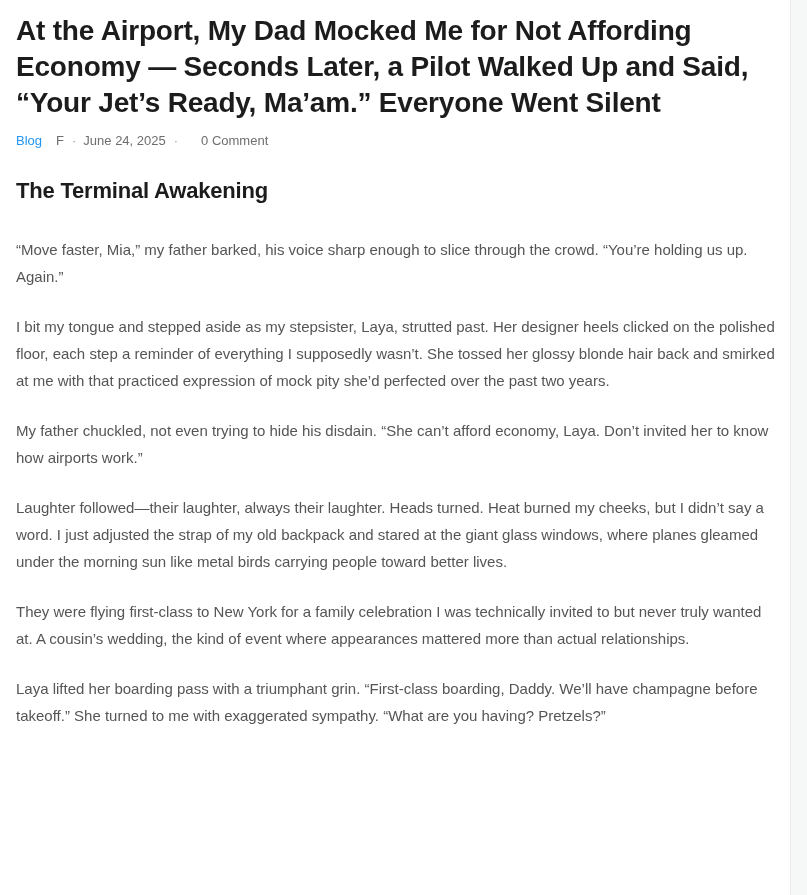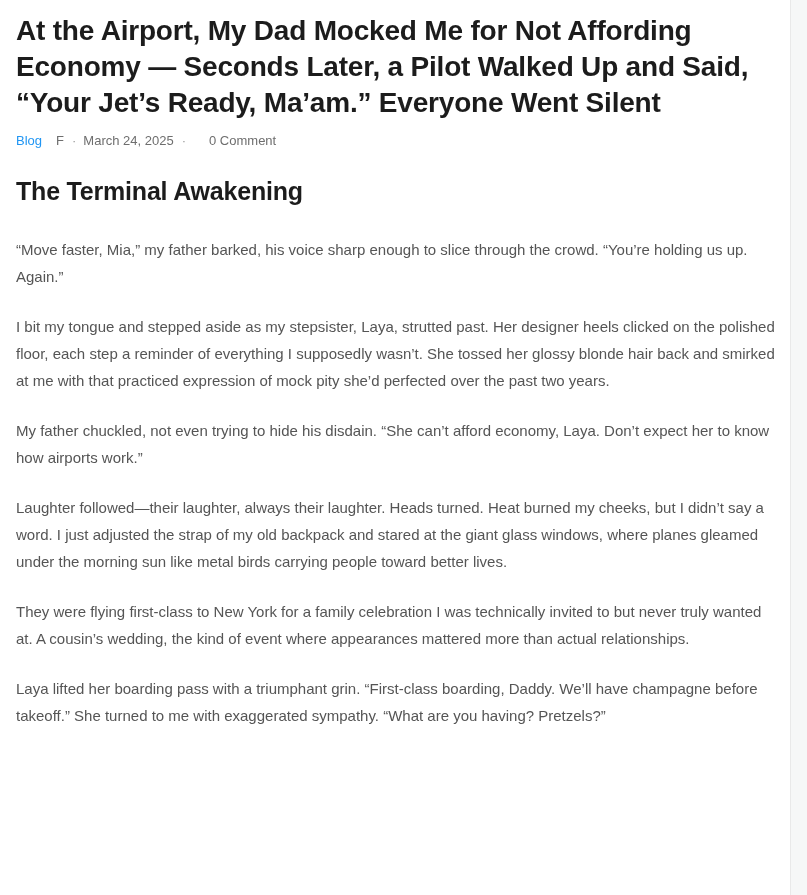--- a/index.html
+++ b/index.html
@@ -70,21 +70,21 @@
     margin-right: 8px;
   }
   .post-meta .comments {
     color: #6e6e6e;
     text-decoration: none;
     cursor: pointer;
     margin-left: 16px;
   }
   h2.section-heading {
     margin: 0 0 30px 0;
-    font-size: 25px;
+    font-size: 22px;
     line-height: 30px;
     font-weight: 700;
     color: #1c1c1c;
     letter-spacing: -0.2px;
   }
   .post-body p {
     margin: 0 0 23px 0;
     font-size: 15px;
     line-height: 27px;
     color: #555555;
@@ -97,31 +97,31 @@
 <div class="page">
   <div class="content">
     <div class="inner">
 
       <h1 class="post-title">At the Airport, My Dad Mocked Me for Not Affording Economy — Seconds Later, a Pilot Walked Up and Said, “Your Jet’s Ready, Ma’am.” Everyone Went Silent</h1>
 
       <div class="post-meta">
         <a class="category">Blog</a>
         <span class="author">F</span>
         <span class="sep">·</span>
-        <span class="date">March 24, 2025</span>
+        <span class="date">June 24, 2025</span>
         <span class="sep">·</span>
         <a class="comments">0 Comment</a>
       </div>
 
       <h2 class="section-heading">The Terminal Awakening</h2>
 
       <div class="post-body">
         <p>“Move faster, Mia,” my father barked, his voice sharp enough to slice through the crowd. “You’re holding us up. Again.”</p>
         <p>I bit my tongue and stepped aside as my stepsister, Laya, strutted past. Her designer heels clicked on the polished floor, each step a reminder of everything I supposedly wasn’t. She tossed her glossy blonde hair back and smirked at me with that practiced expression of mock pity she’d perfected over the past two years.</p>
-        <p>My father chuckled, not even trying to hide his disdain. “She can’t afford economy, Laya. Don’t expect her to know how airports work.”</p>
+        <p>My father chuckled, not even trying to hide his disdain. “She can’t afford economy, Laya. Don’t invited her to know how airports work.”</p>
         <p>Laughter followed—their laughter, always their laughter. Heads turned. Heat burned my cheeks, but I didn’t say a word. I just adjusted the strap of my old backpack and stared at the giant glass windows, where planes gleamed under the morning sun like metal birds carrying people toward better lives.</p>
         <p>They were flying first-class to New York for a family celebration I was technically invited to but never truly wanted at. A cousin’s wedding, the kind of event where appearances mattered more than actual relationships.</p>
         <p>Laya lifted her boarding pass with a triumphant grin. “First-class boarding, Daddy. We’ll have champagne before takeoff.” She turned to me with exaggerated sympathy. “What are you having? Pretzels?”</p>
       </div>
 
     </div>
   </div>
 
   <div class="scroll-rail"></div>
 </div>

